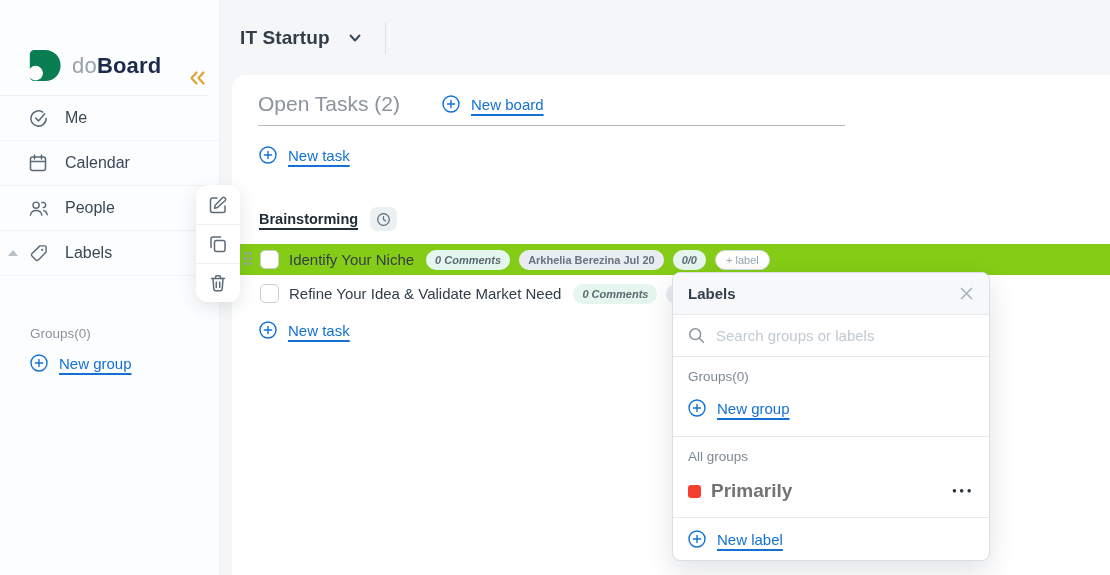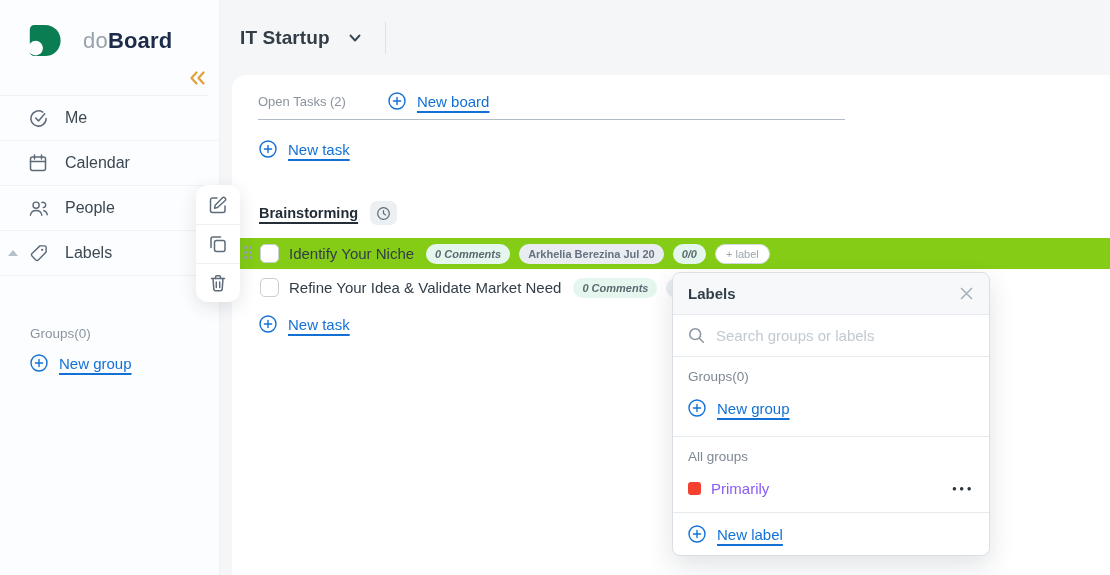--- a/index.html
+++ b/index.html
@@ -13,21 +13,21 @@
   .main-bg { position:absolute; left:220px; top:0; width:890px; height:575px; background:#f5f6f8; }
   .topbar { position:absolute; left:240px; top:0; width:870px; height:75px; display:flex; align-items:center; }
   .project-title { font-size:19px; font-weight:700; color:#323d48; letter-spacing:.1px; }
   .title-chevron { margin-left:17px; display:flex; align-items:center; cursor:pointer; }
   .topbar-divider { width:1px; height:32px; background:#dde2e7; margin-left:22px; }
 
   
   .card { position:absolute; left:232px; top:75px; width:878px; height:500px; background:#fff;
           border-top-left-radius:14px; }
   .board-header { display:flex; align-items:center; padding:17px 0 0 26px; }
-  .open-tasks { font-size:13px; color:#8b949e; margin-right:42px; }
+  .open-tasks { font-size:21px; color:#8b949e; margin-right:42px; }
   .link-row { display:inline-flex; align-items:center; gap:11px; cursor:pointer; }
   .blue-link { color:#1371d6; font-size:15px; font-weight:500; text-decoration:underline;
                text-underline-offset:4px; text-decoration-thickness:1.5px; }
   .board-divider { margin:9px 0 0 26px; width:587px; height:1px; background:#b3bcc4; }
   .new-task-row { margin:20px 0 0 27px; }
   .section-row { margin:39px 0 0 27px; display:flex; align-items:center; gap:12px; }
   .section-title { font-size:14.5px; font-weight:700; color:#232e38; text-decoration:underline;
                    text-underline-offset:4px; text-decoration-thickness:1.5px; }
   .clock-badge { width:27px; height:24px; background:#edf0f3; border-radius:7px;
                  display:flex; align-items:center; justify-content:center; cursor:pointer; }
@@ -45,21 +45,21 @@
   .badge { font-size:11px; font-weight:600; padding:4px 9px; border-radius:10px; white-space:nowrap;
            margin-right:9px; }
   .badge.mint { background:#e4f6ee; color:#5a6a70;font-style:italic; }
   .badge.gray { background:#e9edf1; color:#667280; }
   .pill-outline { font-size:11px; color:#9ca6b0; border:1px solid #d2d9df; border-radius:11px;
                   padding:3px 10px; background:#fff; cursor:pointer; white-space:nowrap; }
 
   
   .sidebar { position:absolute; left:0; top:0; width:220px; height:575px; background:#fcfdfe;
              border-right:1px solid #f0f2f4; }
-  .logo { display:flex; align-items:center; gap:20px; padding:24px 0 0 27px; }
+  .logo { display:flex; align-items:center; gap:9px; padding:24px 0 0 27px;margin-top:25px; }
   .logo-text { font-size:22px; letter-spacing:.2px; }
   .logo-do { color:#97a2ad; font-weight:400; }
   .logo-board { color:#1c2b4a; font-weight:800; }
   .collapse-btn { position:absolute; right:12px; top:69px; cursor:pointer; }
   .side-sep { position:absolute; left:0; top:95px; width:208px; height:1px; background:#eef1f3; }
   .nav { position:absolute; top:96px; left:0; width:220px; }
   .nav-item { height:45px; display:flex; align-items:center; padding-left:28px; position:relative;
               border-bottom:1px solid #f0f2f5; cursor:pointer; }
   .nav-item .tri { position:absolute; left:8px; width:0; height:0;
                    border-left:5px solid transparent; border-right:5px solid transparent;
@@ -88,21 +88,21 @@
   .popup-search { height:42px; display:flex; align-items:center; gap:11px; padding:0 15px;
                   border-bottom:1px solid #e6eaee; }
   .popup-search input { border:none; outline:none; font-size:15px; width:230px;
                         font-family:"Liberation Sans", sans-serif; color:#15803d; background:transparent; }
   .popup-search input::placeholder { color:#c1c9d1; }
   .pp-section { padding:12px 15px 15px; border-bottom:1px solid #e6eaee; }
   .pp-sec-hd { font-size:13.5px; color:#7e8893; }
   .pp-link-row { margin-top:15px; }
   .label-row { margin-top:16px; display:flex; align-items:center; }
   .label-swatch { width:13px; height:13px; border-radius:3px; background:#f4402f; margin-right:10px; flex:none; }
-  .label-name { font-size:15px; font-weight:400; color:#8b5cf6; }
+  .label-name { font-size:19px; font-weight:700; color:#737373; }
   .label-dots { margin-left:auto; color:#2b3540; font-size:15px; letter-spacing:2.5px;
                 font-weight:700; cursor:pointer; line-height:10px; }
   .pp-footer { padding:12px 15px 8px; }
   svg { display:block; }
 </style>
 </head>
 <body>
 
 <div class="main-bg"></div>
 <div class="topbar">

